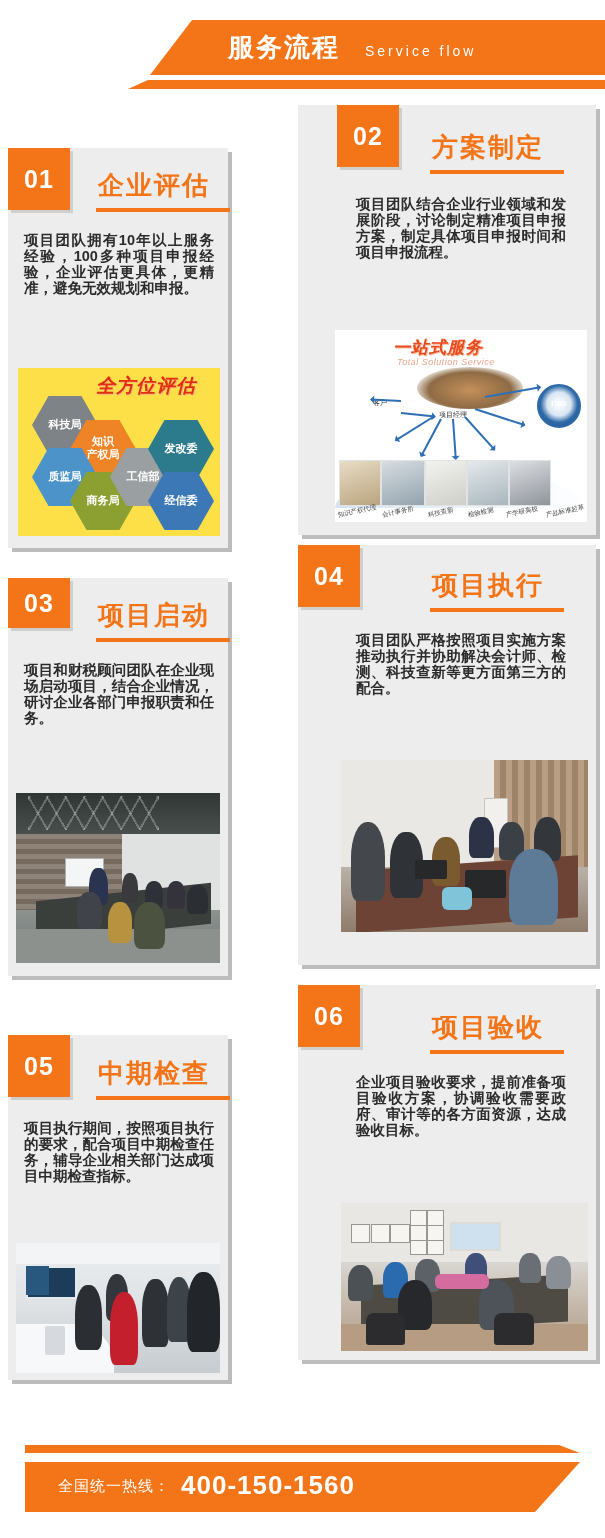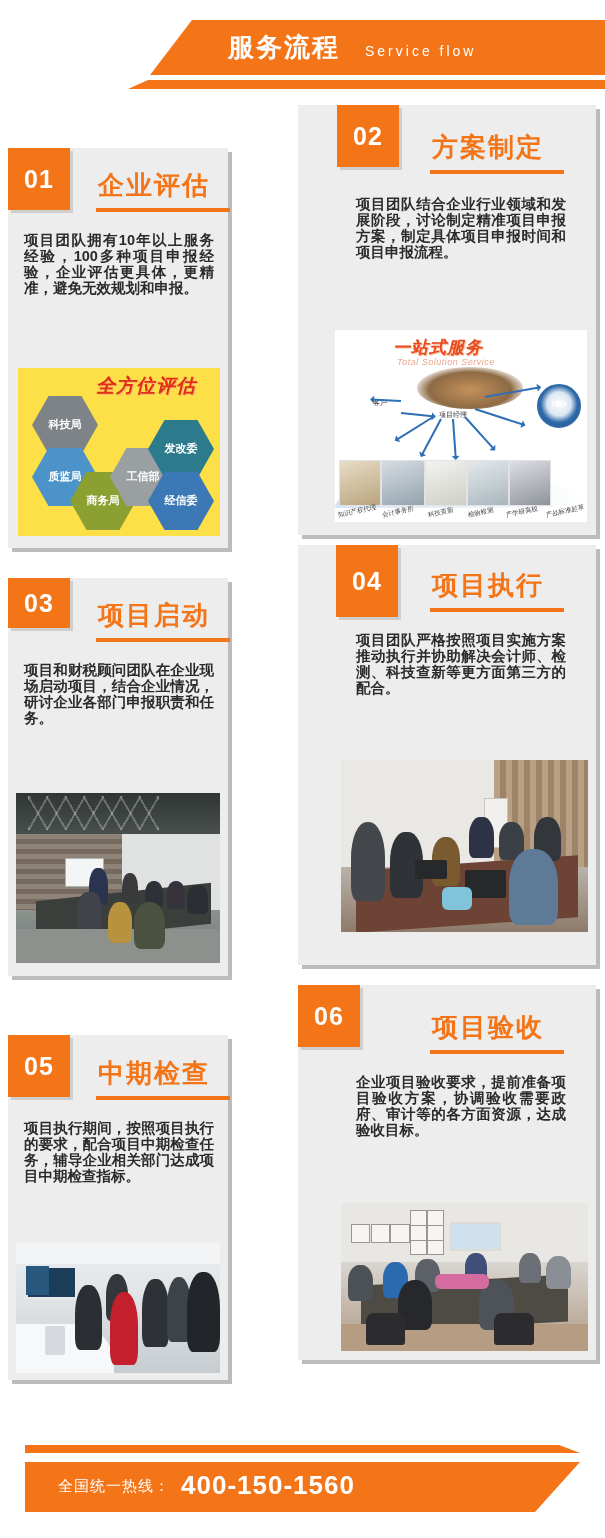--- a/index.html
+++ b/index.html
@@ -194,20 +194,24 @@
   <div class="card" style="left:8px;top:148px;width:220px;height:400px;"></div>
   <div class="badge" style="left:8px;top:148px;width:62px;height:62px;">01</div>
   <div class="card-title" style="left:98px;top:168px;">企业评估</div>
   <div class="title-rule" style="left:96px;top:208px;width:134px;"></div>
   <div class="card-desc" style="left:24px;top:232px;width:190px;">项目团队拥有10年以上服务经验，100多种项目申报经验，企业评估更具体，更精准，避免无效规划和申报。</div>
 
   <div class="hexwrap" style="left:18px;top:368px;width:202px;height:168px;">
     <div class="hdr-allround">全方位评估</div>
     <div class="hex" style="left:14px;top:28px;background:#7d8387;">
         <span>科技局</span>
+      </div>
+    <div class="hex" style="left:52px;top:52px;background:#ef8427;">
+        <span style="white-space:pre-line">知识
+产权局</span>
       </div>
     <div class="hex" style="left:14px;top:80px;background:#4b93c9;">
         <span>质监局</span>
       </div>
     <div class="hex" style="left:52px;top:104px;background:#8ca032;">
         <span>商务局</span>
       </div>
     <div class="hex" style="left:92px;top:80px;background:#9a9fa2;">
         <span>工信部</span>
       </div>
@@ -279,21 +283,21 @@
     <div class="p" style="left:52%;top:47%;width:8%;height:18%;background:#3a3a3c;"></div>
     <div class="p" style="left:63%;top:52%;width:9%;height:16%;background:#2e3238;"></div>
     <div class="p" style="left:74%;top:52%;width:9%;height:16%;background:#36323c;"></div>
     <div class="p" style="left:84%;top:54%;width:10%;height:17%;background:#2b2f33;"></div>
     <div class="p" style="left:30%;top:58%;width:12%;height:22%;background:#40444a;"></div>
     <div class="p" style="left:45%;top:64%;width:12%;height:24%;background:#b9923f;"></div>
     <div class="p" style="left:58%;top:64%;width:15%;height:28%;background:#4b5240;"></div>
   </div>
 
   <div class="card" style="left:298px;top:545px;width:298px;height:420px;"></div>
-  <div class="badge" style="left:298px;top:545px;width:62px;height:72px;margin-left:38px;">04</div>
+  <div class="badge" style="left:298px;top:545px;width:62px;height:62px;">04</div>
   <div class="card-title" style="left:432px;top:568px;">项目执行</div>
   <div class="title-rule" style="left:430px;top:608px;width:134px;"></div>
   <div class="card-desc" style="left:356px;top:632px;width:210px;">项目团队严格按照项目实施方案推动执行并协助解决会计师、检测、科技查新等更方面第三方的配合。</div>
 
   <div class="photo roomB" style="left:341px;top:760px;width:247px;height:172px;">
     <div class="wall"></div>
     <div class="cur"></div>
     <div class="ac"></div>
     <div class="tbl"></div>
     <div class="p" style="left:4%;top:36%;width:14%;height:46%;background:#44484c;"></div>

